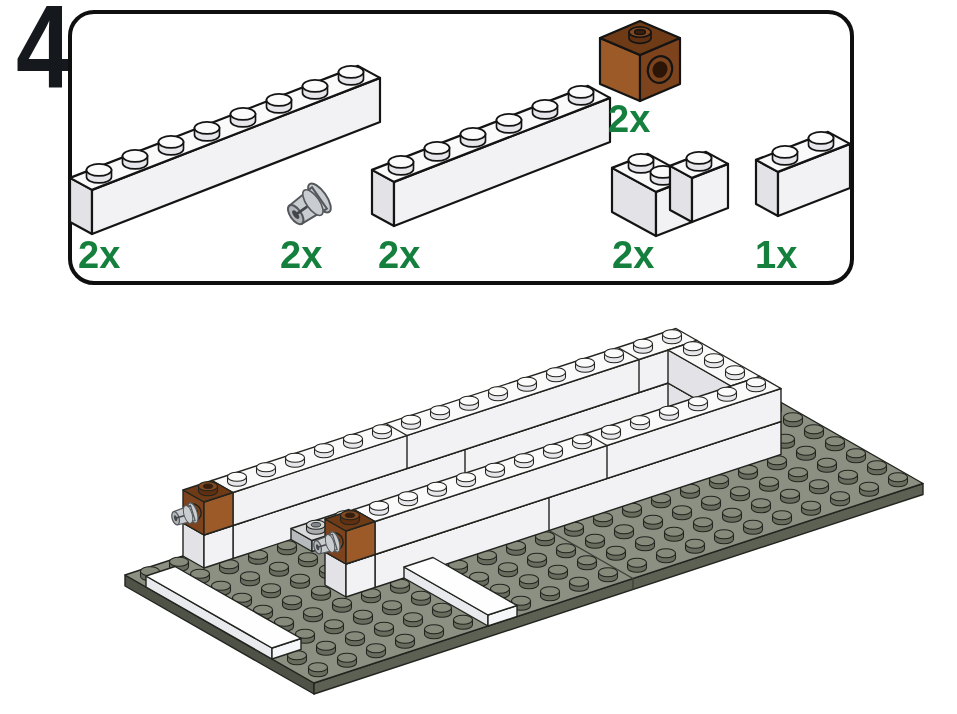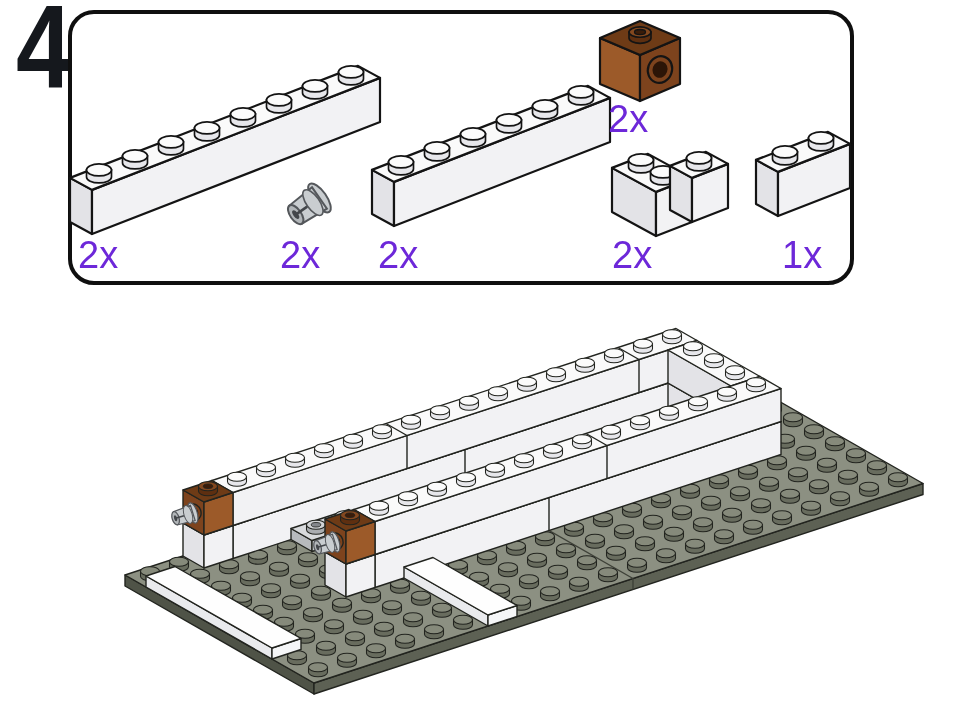--- a/index.html
+++ b/index.html
@@ -11,21 +11,21 @@
     position:absolute;left:16px;top:-12px;
     font-size:118px;font-weight:800;color:#15181d;
     transform:scaleX(.85);transform-origin:0 0;line-height:1;
   }
   .parts-box{
     position:absolute;left:68px;top:10px;width:778px;height:267px;
     border:4.5px solid #0f0f0f;border-radius:26px;background:#ffffff;
   }
   #scene{position:absolute;left:0;top:0;width:957px;height:714px;}
   .qty{
-    position:absolute;font-size:38px;font-weight:400;color:#6d28d9;
+    position:absolute;font-size:38px;font-weight:700;color:#15803d;
     line-height:1;letter-spacing:0;
   }
 </style>
 </head>
 <body>
 
 <div class="step-number">4</div>
 
 <div class="parts-box"></div>
 
@@ -557,13 +557,13 @@
       <path d="M488.0,626.0L488.0,615.0L517.0,605.5L517.0,616.5Z" fill="#f5f6f7" stroke="#22241f" stroke-width="1.4" stroke-linejoin="round"></path>
       <path d="M404.0,567.0L433.0,557.5L517.0,605.5L488.0,615.0Z" fill="#fefefe" stroke="#22241f" stroke-width="1.4" stroke-linejoin="round"></path>
     </g>
   </svg>
 
 <div class="qty" style="left:78px;top:236px">2x</div>
 <div class="qty" style="left:280px;top:236px">2x</div>
 <div class="qty" style="left:378px;top:236px">2x</div>
 <div class="qty" style="left:608px;top:100px">2x</div>
 <div class="qty" style="left:612px;top:236px">2x</div>
-<div class="qty" style="left:782px;top:236px">1x</div>
+<div class="qty" style="left:755px;top:236px">1x</div>
 
 </body></html>

